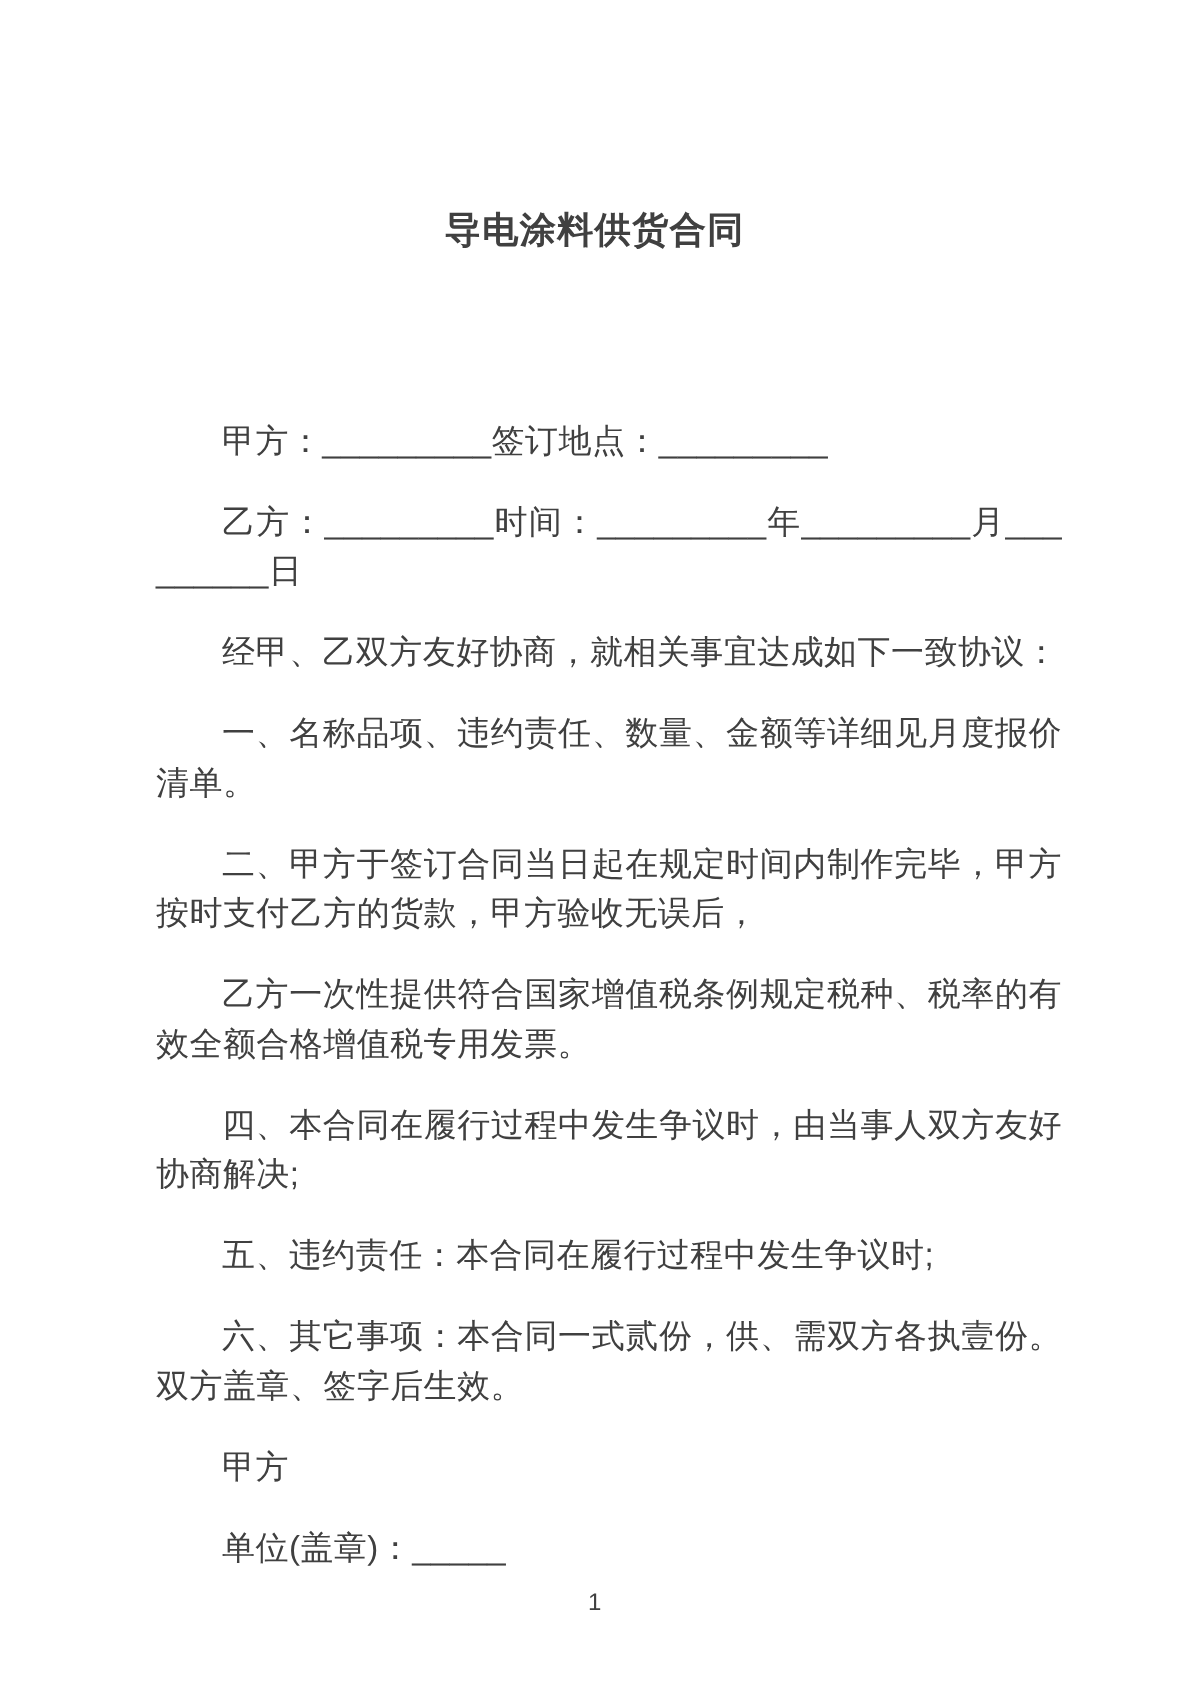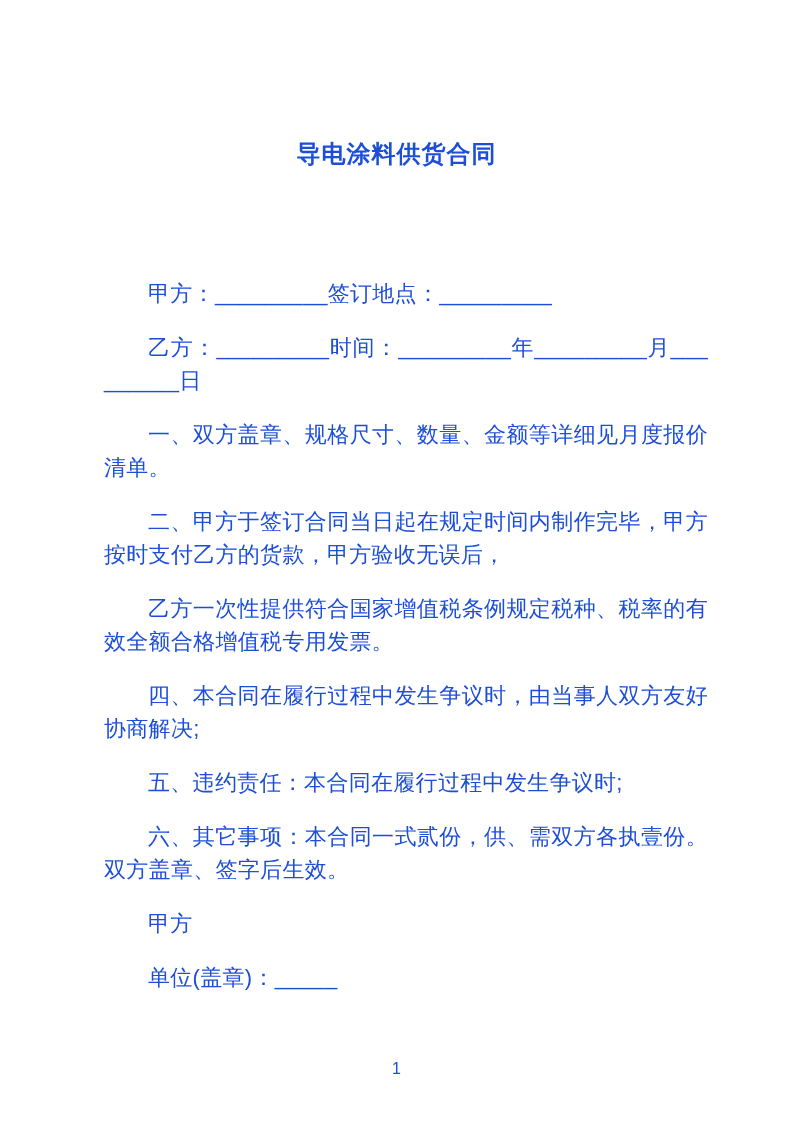--- a/index.html
+++ b/index.html
@@ -6,21 +6,21 @@
     margin: 0;
     padding: 0;
     background: #ffffff;
   }
   .page {
     width: 793px;
     height: 1122px;
     position: relative;
     margin: 0 auto;
     background: #ffffff;
-    color: #1d4ed8;
+    color: #404040;
     font-family: "Liberation Sans", "DejaVu Sans", sans-serif;
     box-sizing: border-box;
     padding: 138px 85px 0 104px;
     overflow: hidden;
   }
   .doc-title {
     font-size: 24px;
     font-weight: bold;
     text-align: center;
     line-height: 31px;
@@ -55,22 +55,23 @@
 <div class="page">
 
   <h1 class="doc-title">导电涂料供货合同</h1>
 
   <div class="doc-body">
 
     <p class="para">甲方：_________签订地点：_________</p>
 
     <p class="para">乙方：_________时间：_________年_________月_________日</p>
 
+    <p class="para">经甲、乙双方友好协商，就相关事宜达成如下一致协议：</p>
 
-    <p class="para">一、双方盖章、规格尺寸、数量、金额等详细见月度报价清单。</p>
+    <p class="para">一、名称品项、违约责任、数量、金额等详细见月度报价清单。</p>
 
     <p class="para">二、甲方于签订合同当日起在规定时间内制作完毕，甲方按时支付乙方的货款，甲方验收无误后，</p>
 
     <p class="para">乙方一次性提供符合国家增值税条例规定税种、税率的有效全额合格增值税专用发票。</p>
 
 
     <p class="para">四、本合同在履行过程中发生争议时，由当事人双方友好协商解决;</p>
 
     <p class="para">五、违约责任：本合同在履行过程中发生争议时;</p>
 

